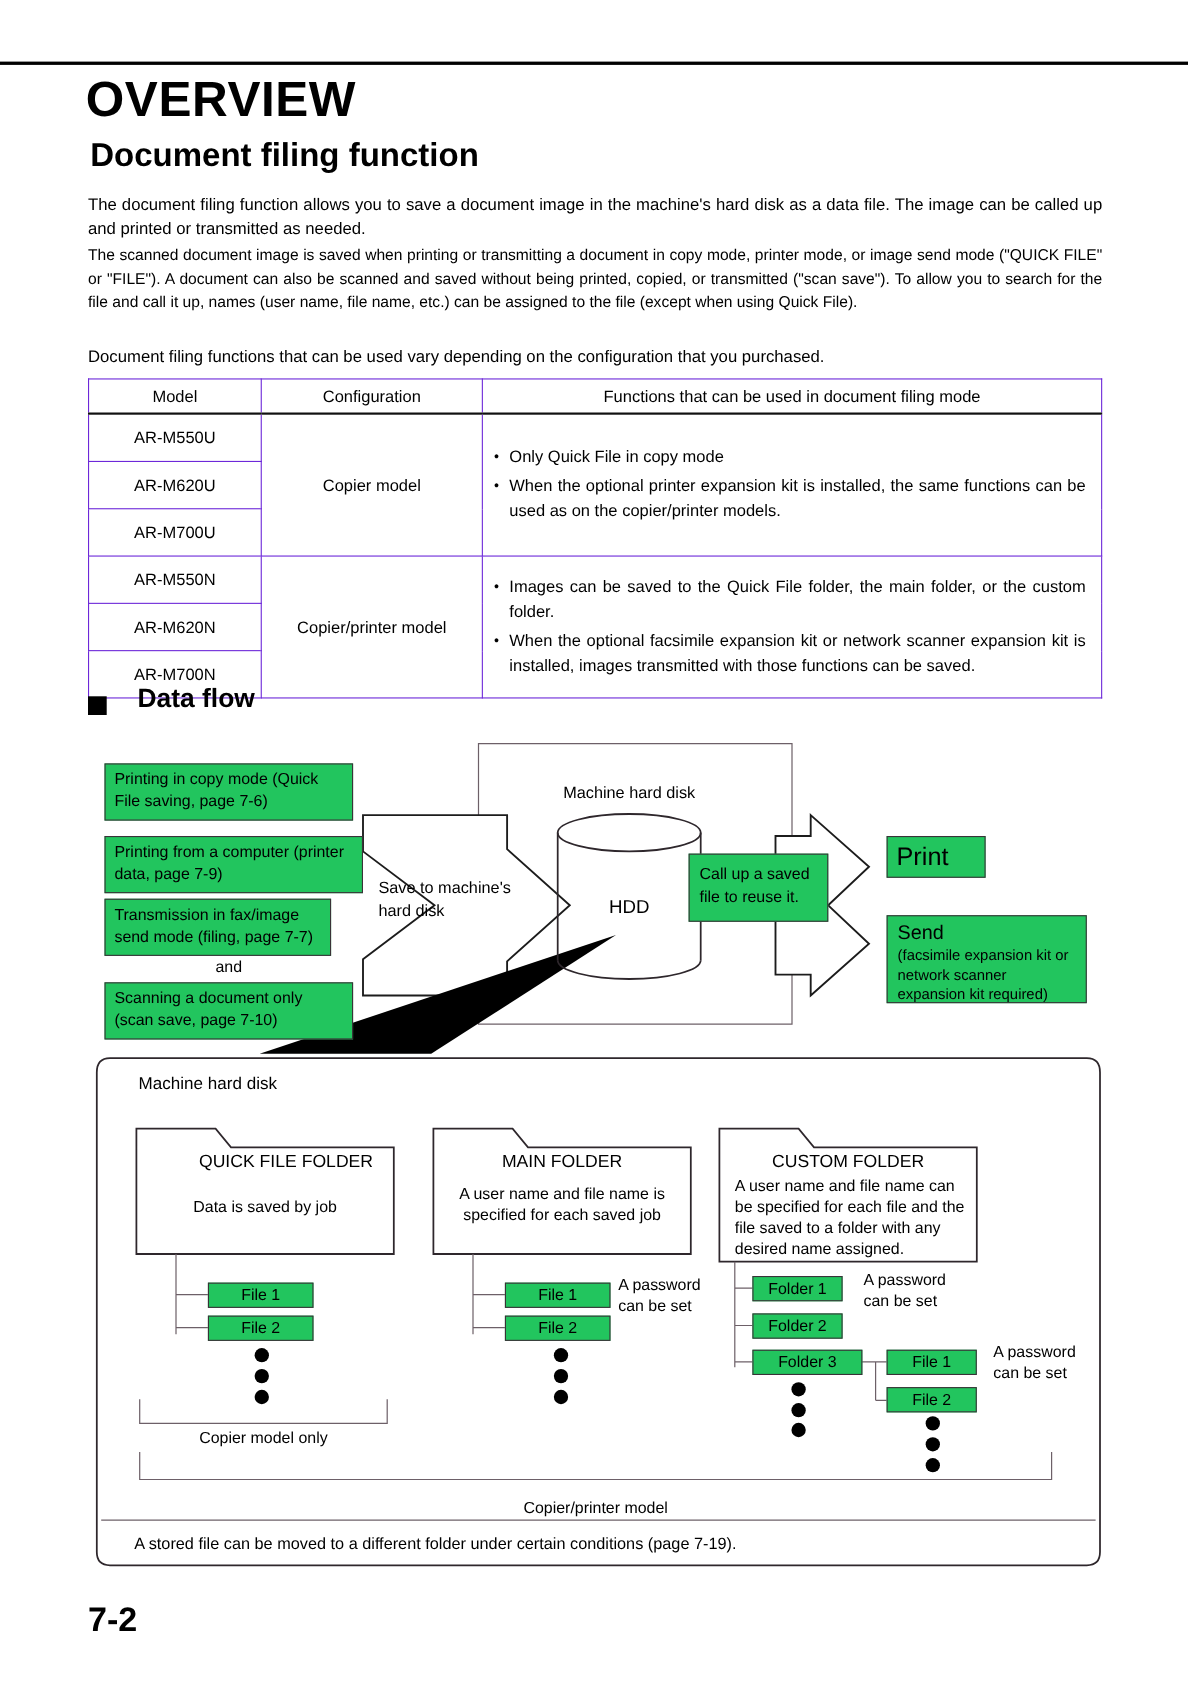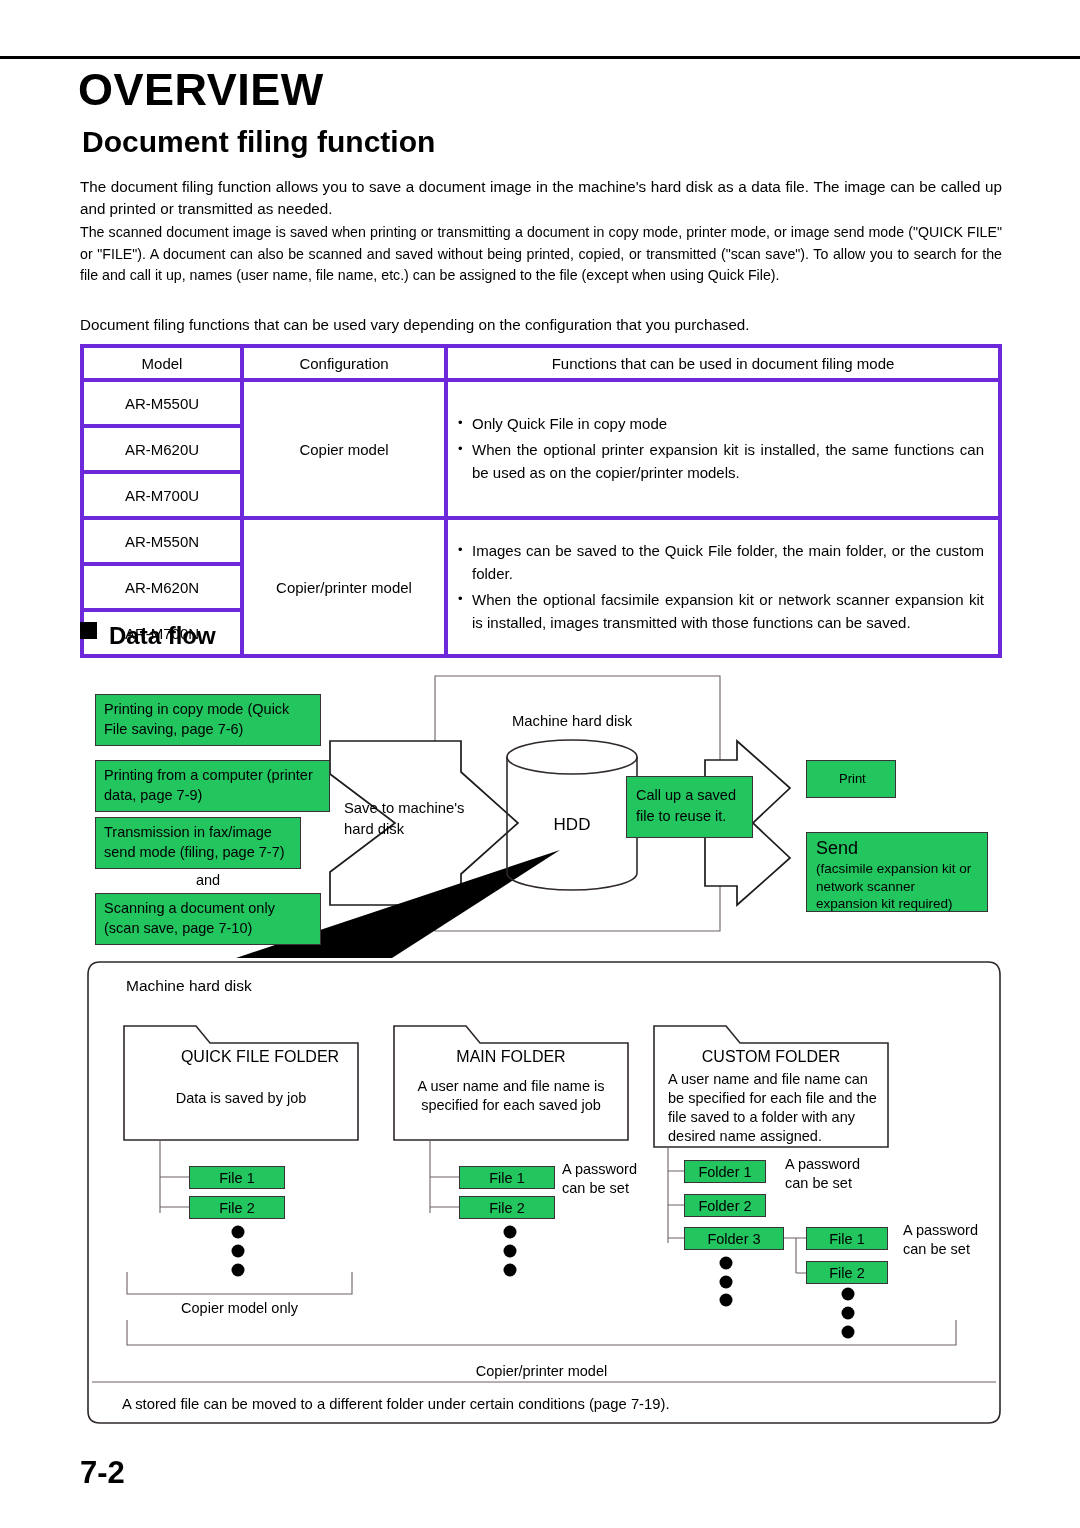--- a/index.html
+++ b/index.html
@@ -63,21 +63,21 @@
   
   .model-table {
     position: absolute;
     left: 80px;
     top: 344px;
     width: 922px;
     border-collapse: collapse;
     font-size: 15px;
   }
   .model-table td, .model-table th {
-    border: 4px solid #6d28d9;
+    border: 1px solid #6d28d9;
     padding: 0;
     font-weight: normal;
   }
   .model-table .hdr {
     text-align: center;
     height: 30px;
     border-bottom: 2px solid #111;
   }
   .model-table .model-cell {
     width: 156px;
@@ -115,22 +115,22 @@
   .func-list li.just-all { text-align-last: left; }
 
   
   .dataflow-head {
     position: absolute;
     left: 80px;
     top: 622px;
     font-size: 24px;
     font-weight: bold;
     display: flex;
-    align-items: flex-start;
-    gap: 12px;
+    align-items: flex-end;
+    gap: 28px;
   }
   .sq {
     width: 17px; height: 17px;
     background: #000;
     display: inline-block;
   }
 
   
   .box {
     position: absolute;
@@ -330,21 +330,21 @@
 
   <div class="plain-label" style="left:344px; top:798px; width:130px; font-size:14.8px; line-height:21px;">Save to machine's hard disk</div>
 
   <div class="plain-label ctr" style="left:472px; top:711px; width:200px; font-size:14.8px;">Machine hard disk</div>
 
   <div class="plain-label ctr" style="left:512px; top:815px; width:120px; font-size:17px;">HDD</div>
 
   <div class="box" style="left:626px; top:776px; width:127px; height:62px; border-width:1.8px; padding:8px 9px; line-height:21px;">Call up a saved file to reuse it.</div>
 
   <div class="box" style="left:806px; top:760px; width:90px; height:38px; display:flex; align-items:center;">
-    <span style="font-size:13px;margin-left:24px;">Print</span>
+    <span style="font-size:23px;">Print</span>
   </div>
 
   <div class="box" style="left:806px; top:832px; width:182px; height:80px; padding:4px 9px;">
     <div style="font-size:18px; line-height:23px;">Send</div>
     <div style="font-size:13.5px; line-height:17.5px;">(facsimile expansion kit or network scanner expansion kit required)</div>
   </div>
 
   <div class="plain-label" style="left:126px; top:976px; font-size:15.5px;">Machine hard disk</div>
 
   <div class="folder-label" style="left:124px; top:1048px; width:272px;">QUICK FILE FOLDER</div>

